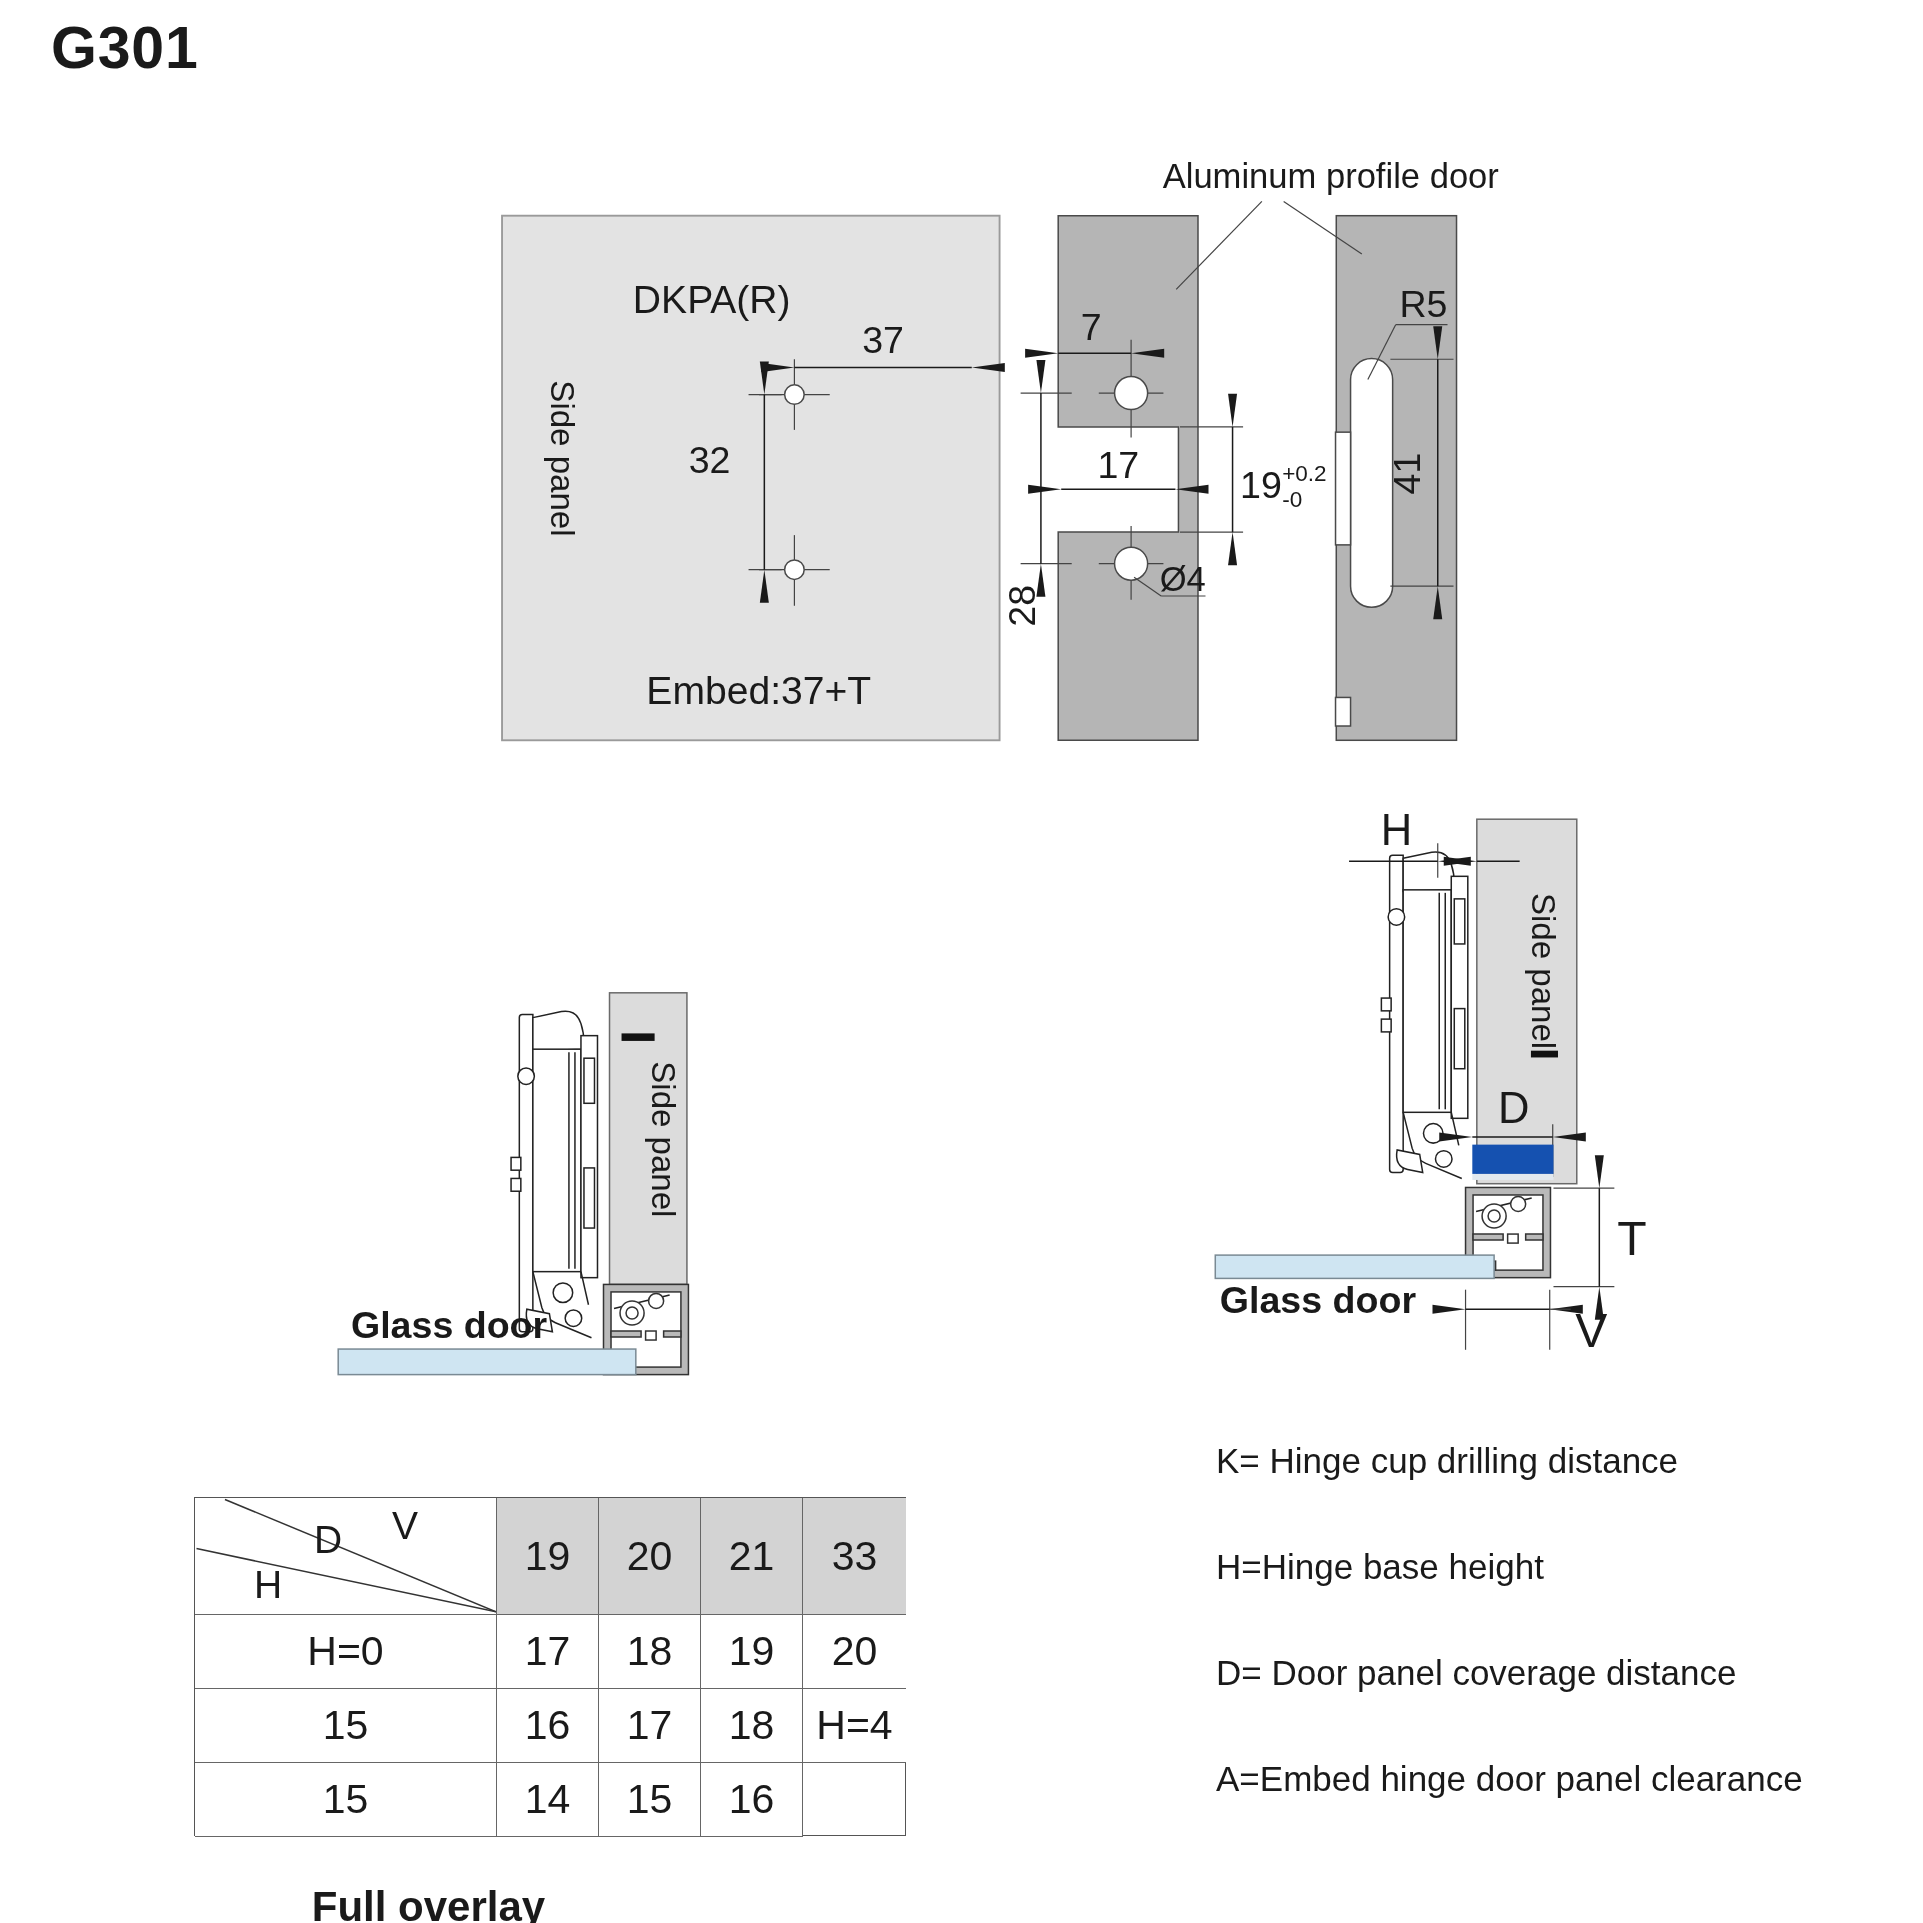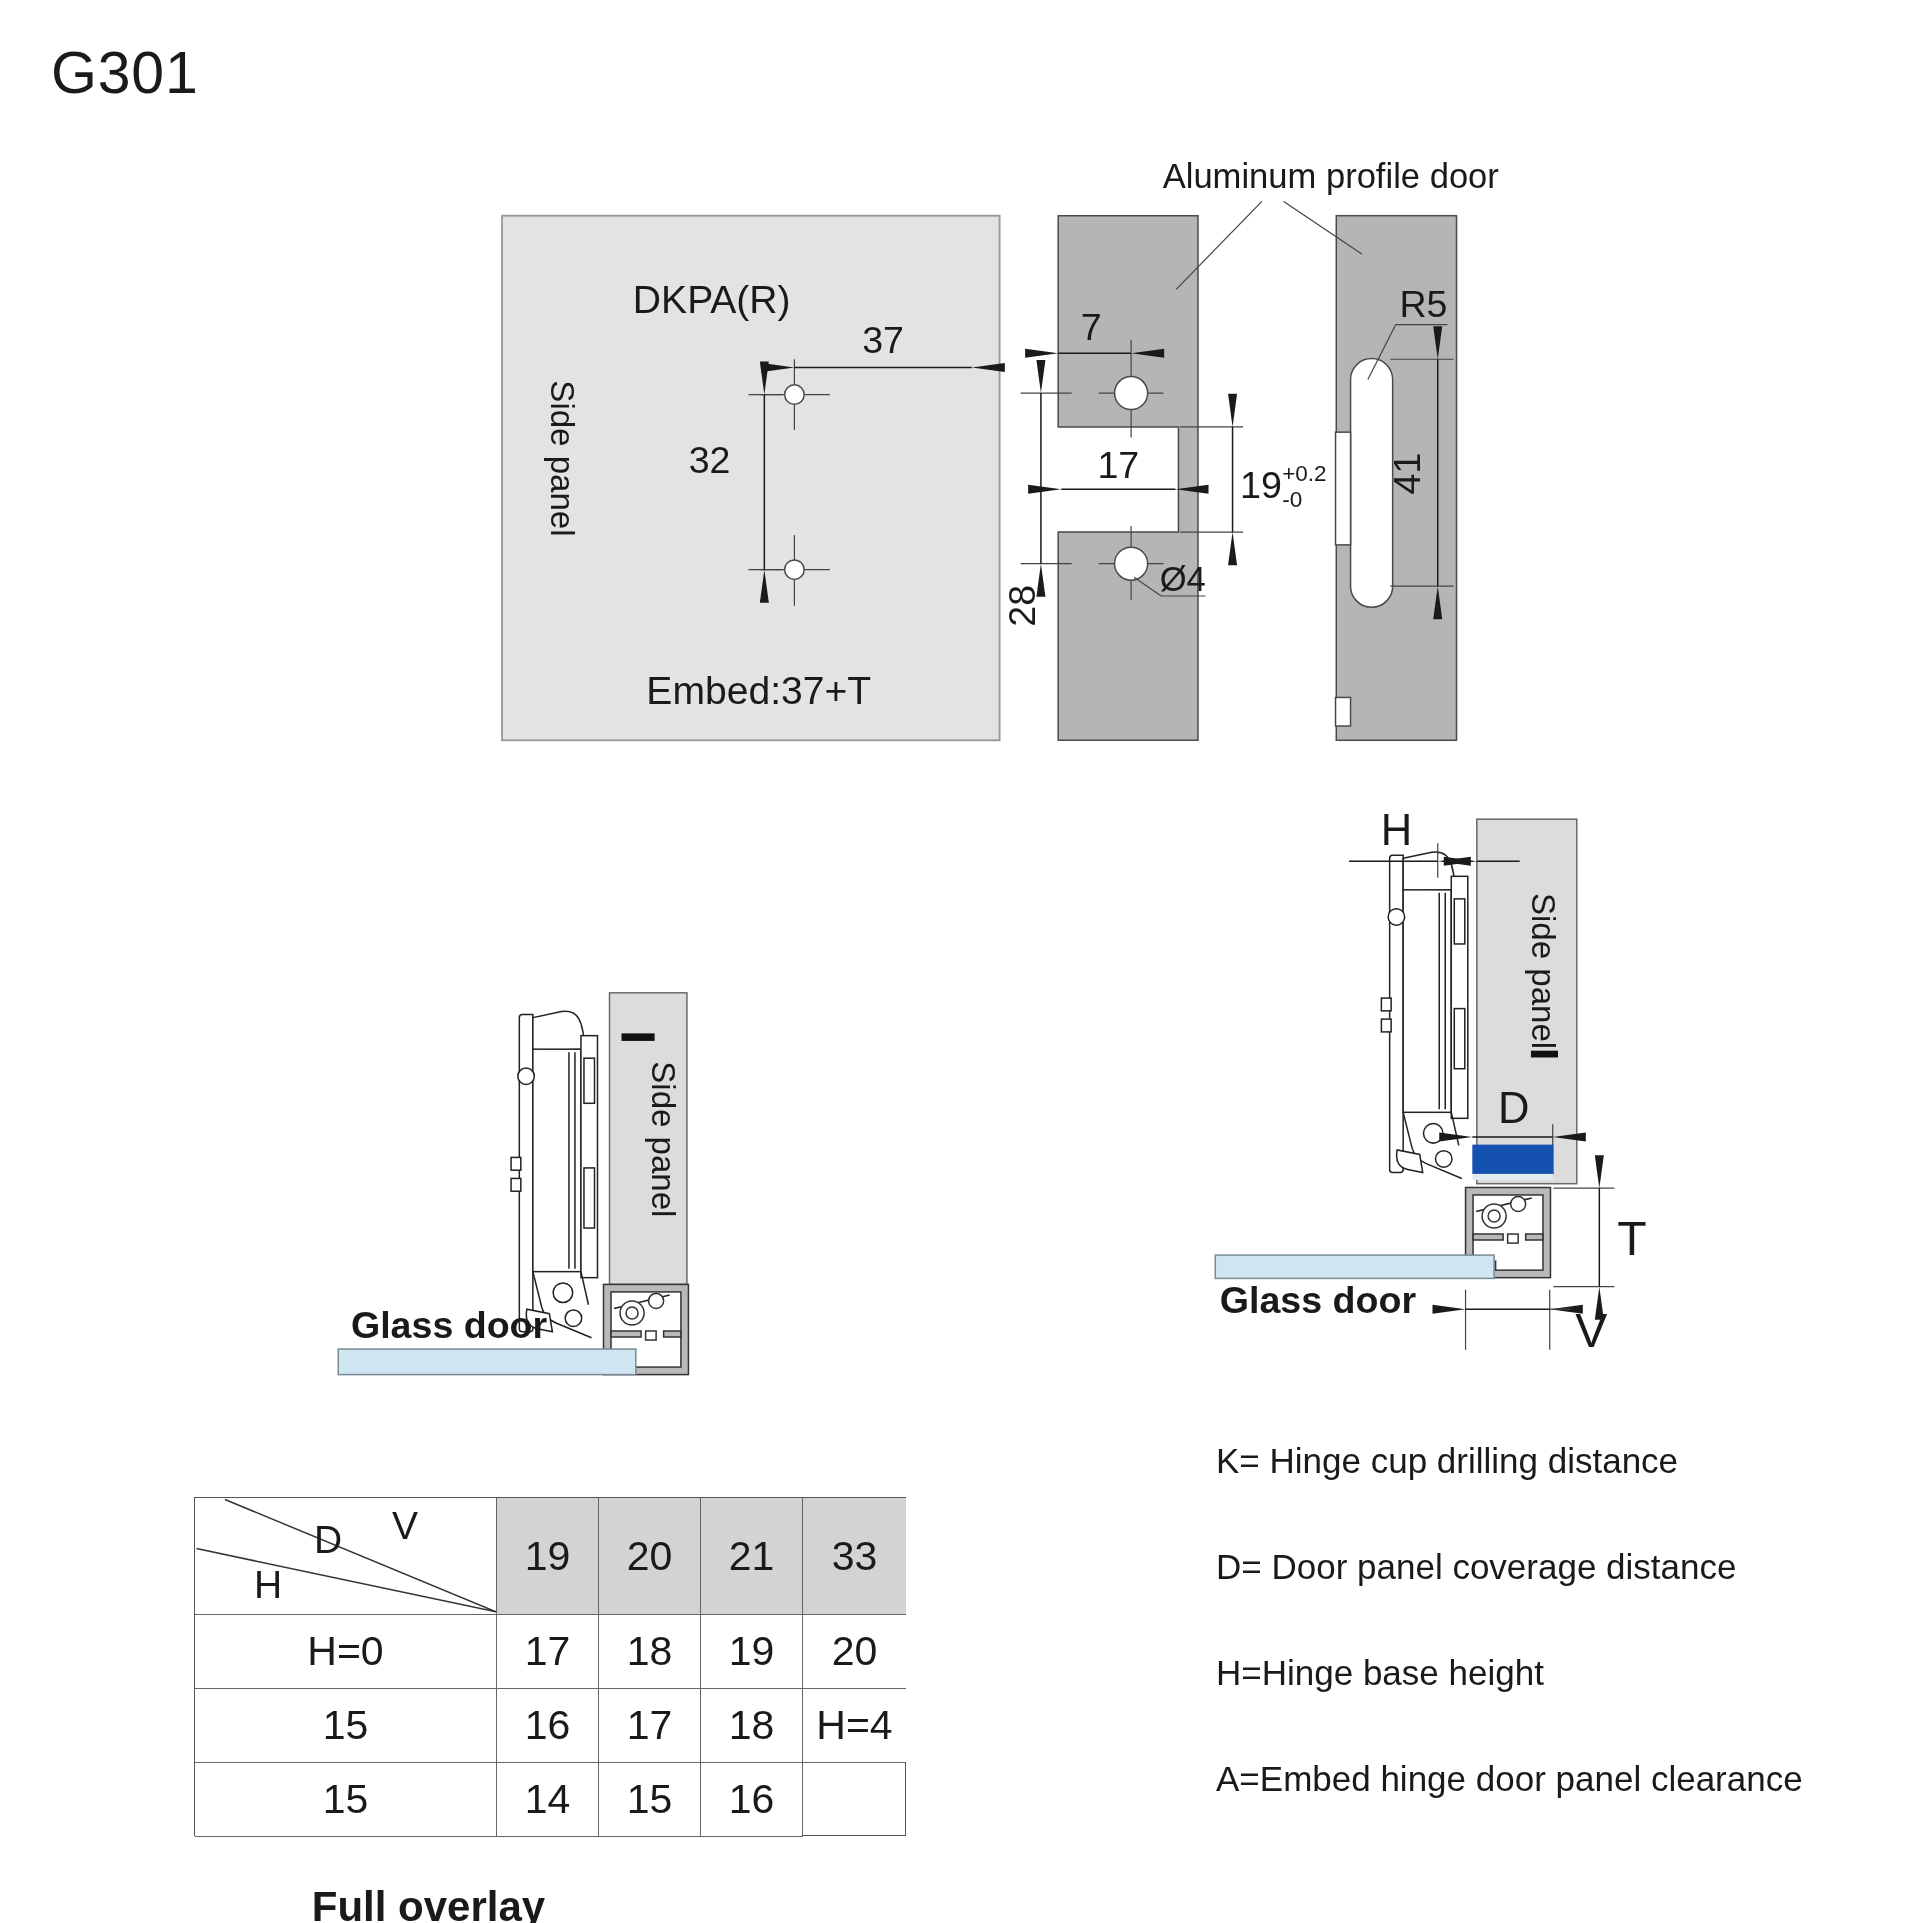--- a/index.html
+++ b/index.html
@@ -1,19 +1,19 @@
 <!DOCTYPE html>
 <html style="font-size:12px"><head>
 <meta charset="utf-8">
 <style>
   html,body{margin:0;padding:0;background:#fff;}
   #stage{position:relative;width:1924px;height:1924px;background:#fff;overflow:hidden;
          font-family:"Liberation Sans", sans-serif;color:#1a1a1a;}
   #stage svg{position:absolute;left:0;top:0;}
-  .page-title{position:absolute;left:51px;top:13.5px;font-size:59px;font-weight:normal;letter-spacing:0.8px;margin-top:25px;}
+  .page-title{position:absolute;left:51px;top:13.5px;font-size:59px;font-weight:bold;letter-spacing:0.8px;}
   
   .pl{fill:#e3e3e3;stroke:#9a9a9a;stroke-width:2.5;}
   .pm{fill:#b5b5b5;stroke:#4a4a4a;stroke-width:2;}
   .sp{fill:#dcdcdc;stroke:#6a6a6a;stroke-width:2;}
   .cut{fill:#ffffff;stroke:#4a4a4a;stroke-width:2;}
   .dim{stroke:#1a1a1a;stroke-width:2;fill:none;}
   .thin{stroke:#444;stroke-width:1.6;fill:none;}
   .art{fill:#ffffff;stroke:#222;stroke-width:2;}
   .artl{fill:none;stroke:#222;stroke-width:2;}
   .wall{fill:#b9b9b9;stroke:#333;stroke-width:2;}
@@ -282,19 +282,19 @@
     <div class="cell">15</div>
     <div class="cell">14</div>
     <div class="cell">15</div>
     <div class="cell">16</div>
   </div>
 
   <div class="caption">Full overlay</div>
 
   <div class="legend">
     <div class="item">K= Hinge cup drilling distance</div>
+    <div class="item">H=Hinge base height</div>
     <div class="item">D= Door panel coverage distance</div>
-    <div class="item">H=Hinge base height</div>
     <div class="item">A=Embed hinge door panel clearance</div>
   </div>
 
 </div>
 
 
 </body></html>

